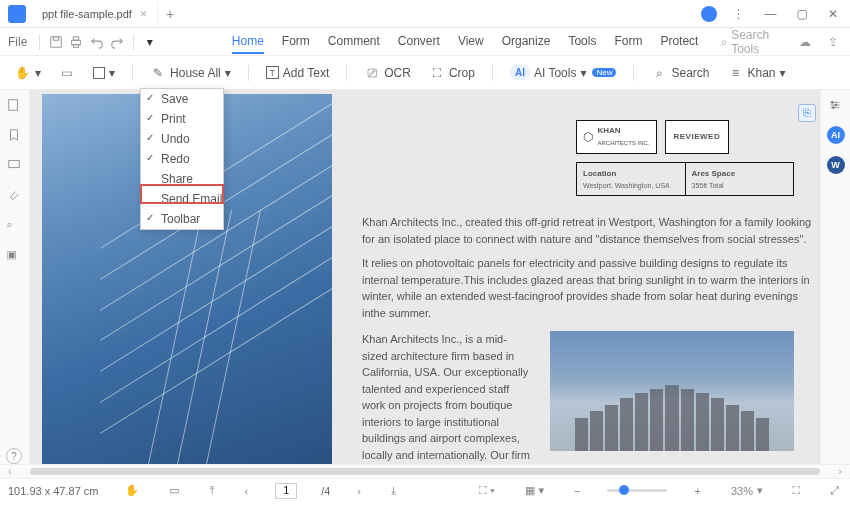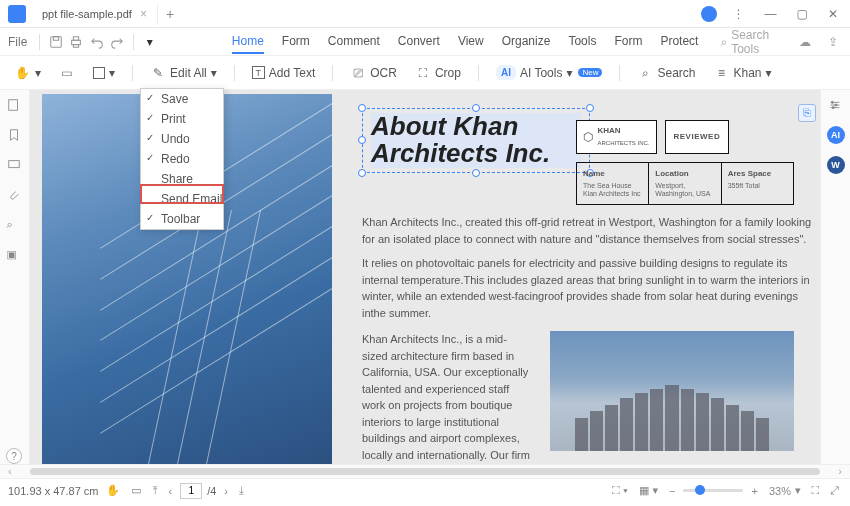--- a/index.html
+++ b/index.html
@@ -56,21 +56,21 @@
 .info-cell .val { color: #666; font-size: 7px; line-height: 1.2; }
 .para { margin: 8px 0; position: relative; width: 460px; }
 .col2 { display: flex; gap: 18px; margin-top: 10px; }
 .col2-text { width: 170px; font-size: 11px; line-height: 1.5; }
 .col2-img { flex: 1; height: 120px; background: linear-gradient(180deg, #6d93be 0%, #8ba8c6 40%, #b7c5d4 60%, #a9b5c2 100%); position: relative; }
 .bldg2 { position: absolute; bottom: 0; left: 10%; width: 80%; height: 55%; display: flex; align-items: flex-end; }
 .bldg2 .sl { flex: 1; background: rgba(90,90,100,.7); margin: 0 1px; }
 .copy-badge { position: absolute; top: 10px; right: -4px; width: 18px; height: 18px; background: #eaf1ff; border: 1px solid #9cb8e6; border-radius: 3px; display: flex; align-items: center; justify-content: center; color: #3b82f6; font-size: 10px; }
 .scrollbar-h { height: 14px; border-top: 1px solid #eee; position: relative; background: #fafafa; }
 .scroll-thumb { position: absolute; left: 30px; right: 30px; top: 3px; height: 7px; background: #d8d8d8; border-radius: 4px; }
-.statusbar { height: 24px; border-top: 1px solid #eee; display: flex; align-items: center; padding: 0 8px; font-size: 11px; color: #666; gap: 5px; }
+.statusbar { height: 24px; border-top: 1px solid #eee; display: flex; align-items: center; padding: 0 8px; font-size: 11px; color: #666; gap: 24px; }
 .sb-left { margin-right: auto; }
 .sb-item { display: flex; align-items: center; gap: 4px; cursor: pointer; color: #888; padding: 0 3px; }
 .page-input { width: 22px; height: 16px; border: 1px solid #ccc; text-align: center; font-size: 10px; }
 .zoom-slider { width: 60px; height: 3px; background: #ddd; border-radius: 2px; position: relative; }
 .zoom-nub { position: absolute; left: 20%; top: -4px; width: 10px; height: 10px; background: #3b82f6; border-radius: 50%; }
 .help-btn { position: absolute; left: 6px; bottom: 42px; width: 16px; height: 16px; border: 1px solid #bbb; border-radius: 50%; display: flex; align-items: center; justify-content: center; color: #888; font-size: 10px; background:#fff; }
 </style>
 </head>
 <body>
 
@@ -139,21 +139,21 @@
   </div>
 </div>
 
 <div class="toolbar">
   <span class="tb-item"><span class="tb-icon">✋</span>▾</span>
   <span class="tb-item">
       <span class="tb-icon">▭</span>
     </span>
   <span class="tb-item"><span class="tb-icon" style="border:1.3px solid #666;width:12px;height:12px"></span>▾</span>
   <span class="divider"></span>
-  <span class="tb-item"><span class="tb-icon">✎</span><span>Edit All</span> ▾</span>
+  <span class="tb-item"><span class="tb-icon">✎</span><span>House All</span> ▾</span>
   <span class="divider"></span>
   <span class="tb-item">
       <span class="tb-icon" style="border:1px solid #666;font-size:9px;width:13px;height:13px">T</span>
       <span>Add Text</span>
     </span>
   <span class="divider"></span>
   <span class="tb-item">
       <span class="tb-icon">⎚</span>
       <span>OCR</span>
     </span>
@@ -213,44 +213,29 @@
           <div style="top:88%;left:20%;width:110%;transform:rotate(-32deg)"></div>
           <div style="top:30%;left:55%;width:1px;height:70%;transform:rotate(12deg)"></div>
           <div style="top:30%;left:65%;width:1px;height:70%;transform:rotate(12deg)"></div>
           <div style="top:30%;left:75%;width:1px;height:70%;transform:rotate(12deg)"></div>
         </div>
       </div>
       <div class="copy-badge">⎘</div>
 
       <div class="page-content">
         <div style="position:relative;height:84px;">
-          <div class="selected-heading">
-            <span class="handle h-tl"></span>
-            <span class="handle h-tm"></span>
-            <span class="handle h-tr"></span>
-            <span class="handle h-ml"></span>
-            <span class="handle h-mr"></span>
-            <span class="handle h-bl"></span>
-            <span class="handle h-bm"></span>
-            <span class="handle h-br"></span>
-            <div class="heading-text" style="max-width:210px">About Khan Architects Inc.</div>
-          </div>
           <div class="info-block">
             <div class="logo-row">
               <div class="logo-box">
                 <span style="font-size:12px">⬡</span>
                 <span><b>KHAN</b><br><span style="font-size:6px">ARCHITECTS INC.</span></span>
               </div>
               <div class="logo-box reviewed">REVIEWED</div>
             </div>
             <div class="info-card">
-              <div class="info-cell">
-                  <div class="lbl">Name</div>
-                  <div class="val">The Sea House Kian Architects Inc</div>
-                </div>
               <div class="info-cell">
                   <div class="lbl">Location</div>
                   <div class="val">Westport, Washington, USA</div>
                 </div>
               <div class="info-cell">
                   <div class="lbl">Ares Space</div>
                   <div class="val">355ft Total</div>
                 </div>
             </div>
           </div>

